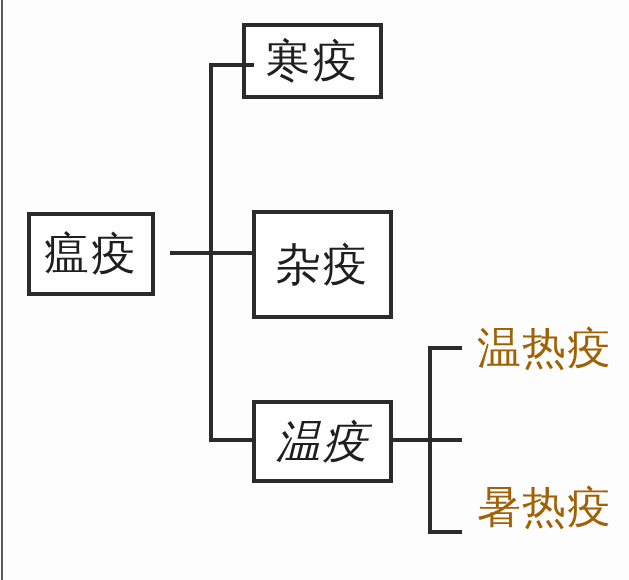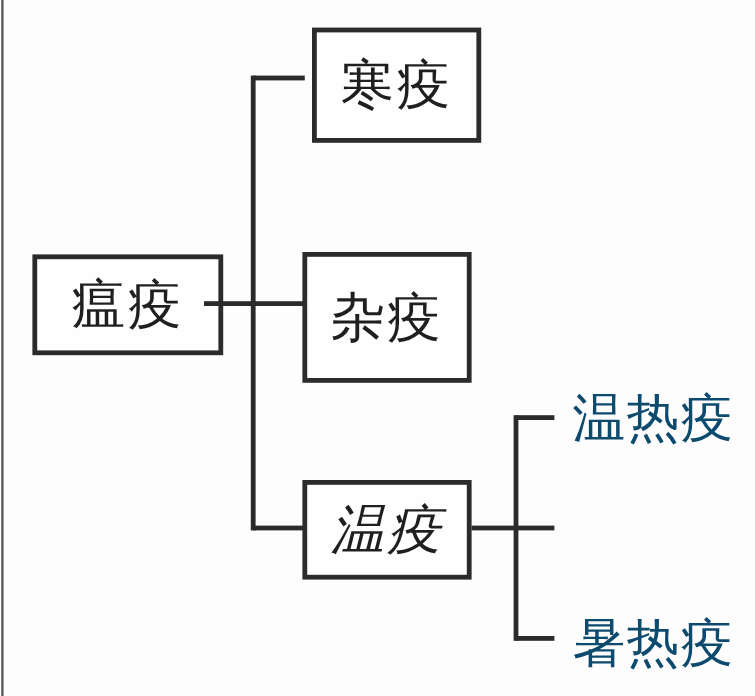--- a/index.html
+++ b/index.html
@@ -32,22 +32,22 @@
     border: 4px solid #2b2b2b;
     background: #fefefe;
     display: flex;
     align-items: center;
     justify-content: center;
     font-size: 45px;
     letter-spacing: 2px;
     color: #1f1f1f;
     white-space: nowrap;
   }
-  .node-root  { left: 27px;  top: 212px; width: 159px; height: 84px; }
-  .node-han   { left: 260px; top: 23px;  width: 141px; height: 96px; }
+  .node-root  { left: 27px;  top: 212px; width: 128px; height: 84px; }
+  .node-han   { left: 242px; top: 23px;  width: 141px; height: 76px; }
   .node-za    { left: 252px; top: 210px; width: 141px; height: 109px; }
   .node-wen   { left: 252px; top: 400px; width: 141px; height: 83px; font-style: italic; }
   
   .line {
     position: absolute;
     background: #2b2b2b;
   }
   .h-line { height: 4px; }
   .v-line { width: 4px; }
   .l-root-h   { left: 170px; top: 251px; width: 84px; }
@@ -60,26 +60,26 @@
   .l-tick-bot { left: 430px; top: 530px; width: 32px; }
   
   .leaf {
     position: absolute;
     left: 477px;
     height: 46px;
     display: flex;
     align-items: center;
     font-size: 44px;
     letter-spacing: 1px;
-    color: #0c4a6e;
+    color: #a16207;
     white-space: nowrap;
   }
   .leaf-1 { top: 325px; }
   .leaf-2 { top: 417px; }
-  .leaf-3 { top: 513px; }
+  .leaf-3 { top: 484px; }
 </style>
 </head>
 <body>
 
 <div class="canvas">
 
   <div class="scan-edge"></div>
 
   <div class="node node-root">
     <span>瘟疫</span>

